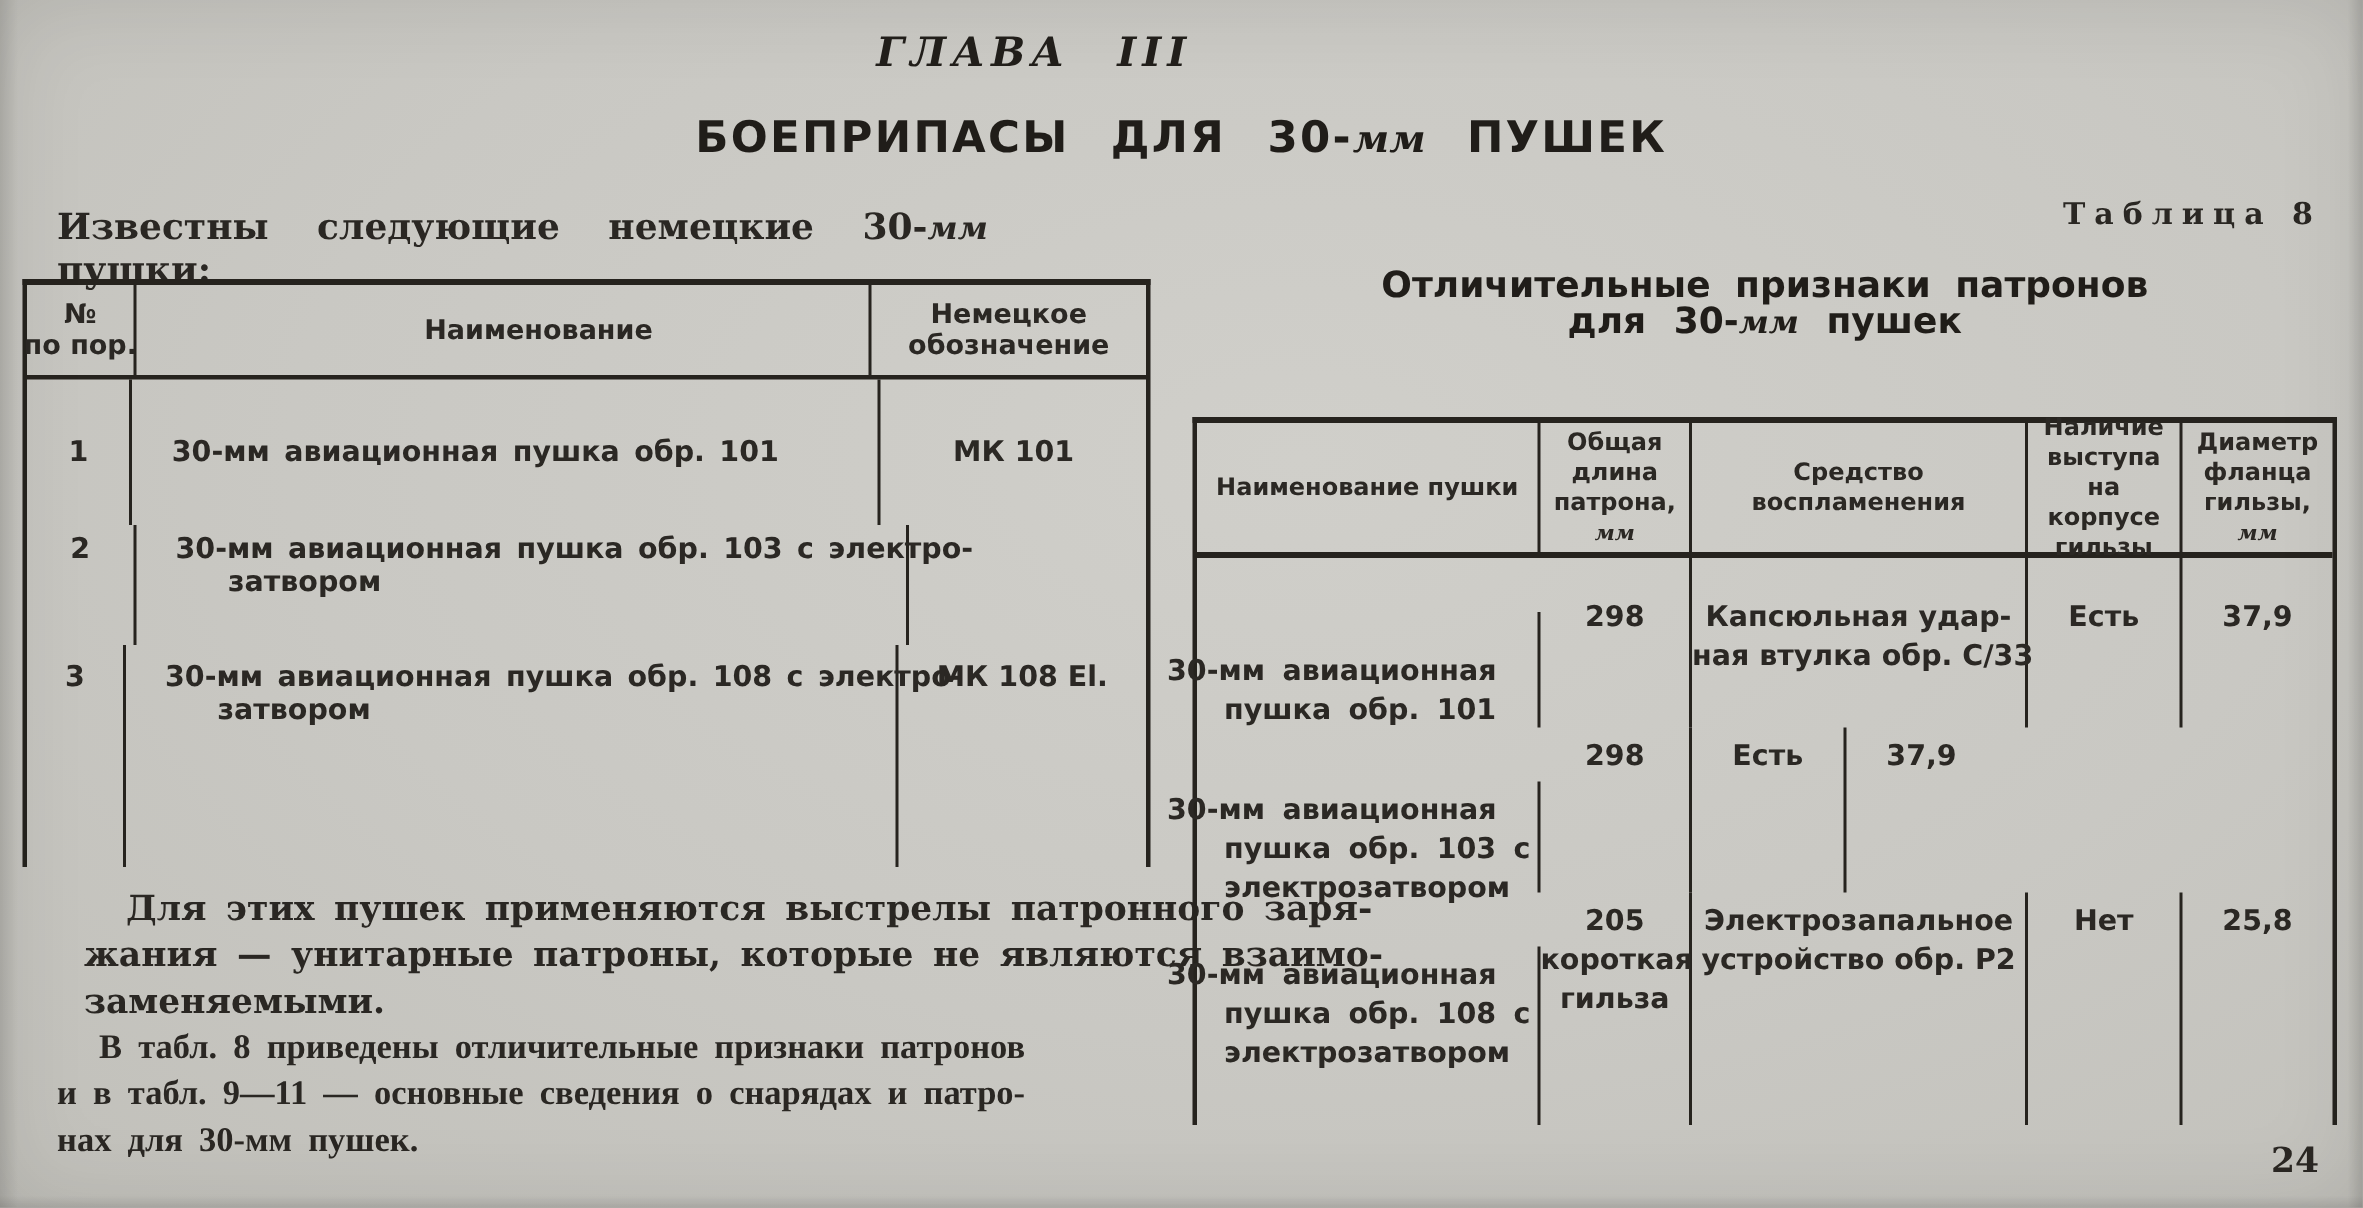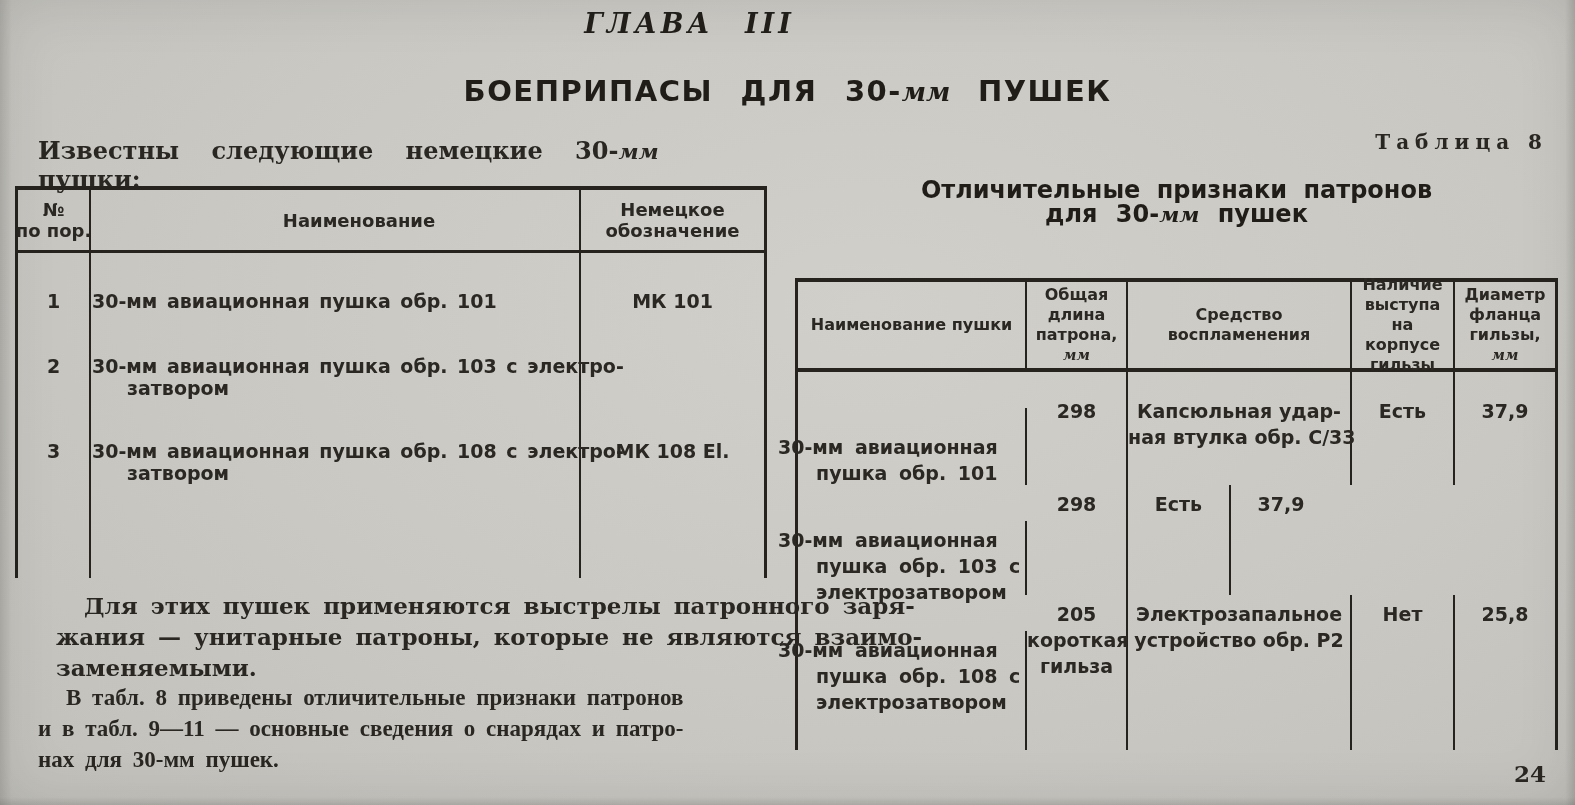--- a/index.html
+++ b/index.html
@@ -15,21 +15,21 @@
     font-family:"DejaVu Serif", serif;
   }
   .page::after{ 
     content:"";position:absolute;inset:0;pointer-events:none;
     box-shadow:inset 0 0 60px rgba(0,0,0,0.10);
   }
   .abs{position:absolute;}
 
   
   .chapter{
-    top:8px;left:0;width:1379px;text-align:center;
+    top:20px;left:0;width:1379px;text-align:center;
     font:bold italic 27px "DejaVu Serif", serif;
     letter-spacing:4px;word-spacing:18px;color:#221f1b;
   }
   .main-title{
     top:74px;left:0;width:1575px;text-align:center;
     font:bold 29px "DejaVu Sans", sans-serif;
     letter-spacing:1.5px;word-spacing:16px;color:#201d19;
   }
   .unit-it{font:bold italic 0.88em "DejaVu Serif", serif;letter-spacing:0;}
 
@@ -64,21 +64,21 @@
     font:bold 18px "DejaVu Sans", sans-serif;color:#2b2824;text-align:center;line-height:21px;}
   .t1 .head .cell{display:flex;align-items:center;justify-content:center;height:100%;}
   .t1 .c1{width:73px;}
   .t1 .c2{width:490px;padding-left:48px;}
   .t1 .c3{width:183px;}
   .t1 .body .cell{font:bold 19px "DejaVu Sans", sans-serif;color:#2b2824;}
   .t1 .r1{height:97px;} .t1 .r1 .cell{padding-top:37px;}
   .t1 .r2{height:80px;} .t1 .r2 .cell{padding-top:5px;}
   .t1 .r3{height:148px;} .t1 .r3 .cell{padding-top:10px;}
   .t1 .num{text-align:center;}
-  .t1 .gname{padding-left:36px;text-indent:-35px;line-height:28px;word-spacing:3px;}
+  .t1 .gname{padding-left:36px;text-indent:-35px;line-height:28px;word-spacing:3px;margin-left:25px;}
   .t1 .des{text-align:center;font:19px "DejaVu Serif", serif;font-weight:600;}
 
   
   .para{
     left:38px;width:736px;
     font:bold 23px "DejaVu Serif", serif;line-height:31px;
     word-spacing:5px;color:#2a2723;text-indent:28px;white-space:nowrap;
   }
   .p1{top:590px;margin-left:18px;}
   .p2{top:682px;font-family:Liberation Serif, serif;}

